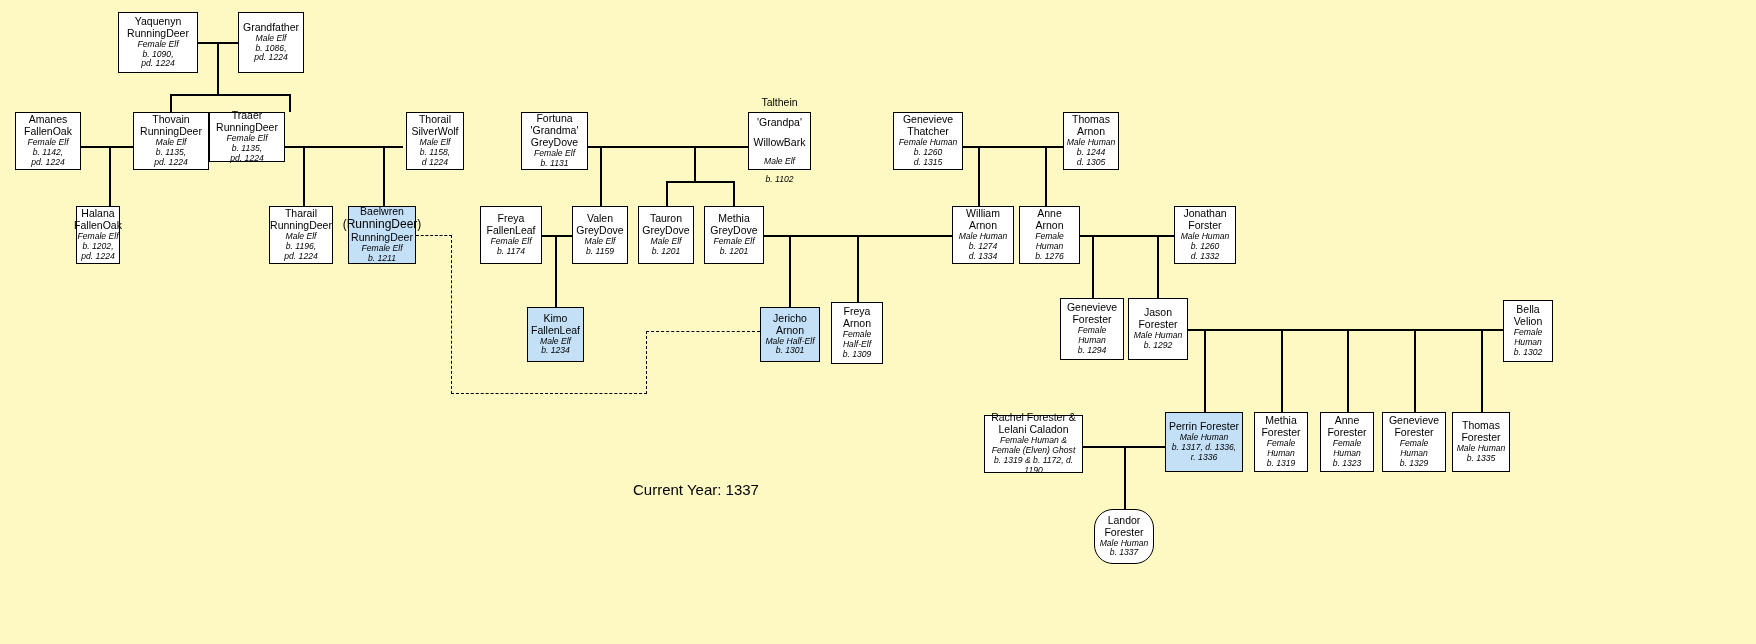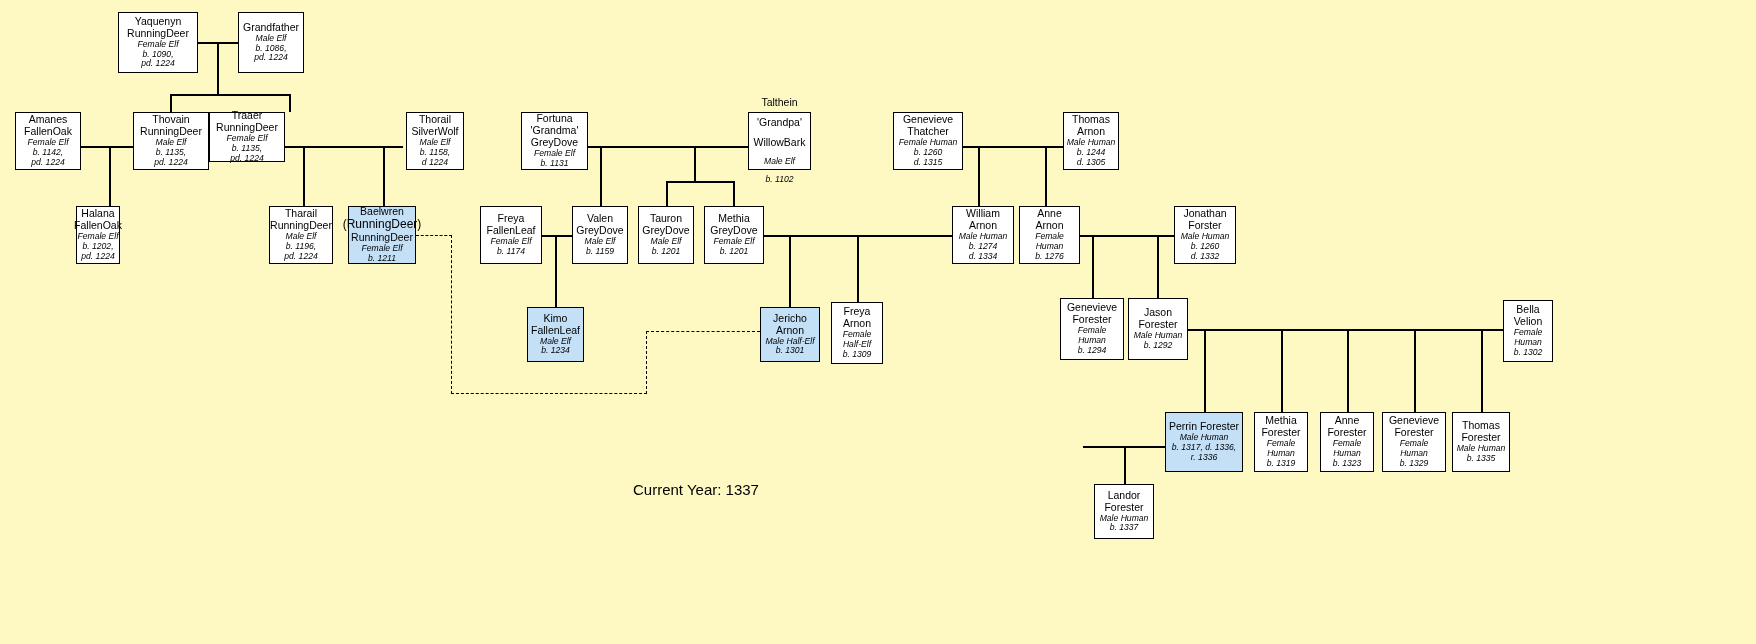--- a/index.html
+++ b/index.html
@@ -274,20 +274,27 @@
   </div>
 
   <div class="node" style="left:1503px;top:300px;width:50px;height:62px;">
     <div class="nm">Bella</div>
     <div class="nm">Velion</div>
     <div class="dt">Female</div>
     <div class="dt">Human</div>
     <div class="dt">b. 1302</div>
   </div>
 
+  <div class="node" style="left:984px;top:415px;width:99px;height:58px;">
+    <div class="nm">Rachel Forester &amp;</div>
+    <div class="nm">Lelani Caladon</div>
+    <div class="dt">Female Human &amp;</div>
+    <div class="dt">Female (Elven) Ghost</div>
+    <div class="dt">b. 1319 &amp; b. 1172, d. 1190</div>
+  </div>
 
   <div class="node hl" style="left:1165px;top:412px;width:78px;height:60px;">
     <div class="nm">Perrin Forester</div>
     <div class="dt">Male Human</div>
     <div class="dt">b. 1317, d. 1336,</div>
     <div class="dt">r. 1336</div>
   </div>
 
   <div class="node" style="left:1254px;top:412px;width:54px;height:60px;">
     <div class="nm">Methia</div>
@@ -313,21 +320,21 @@
     <div class="dt">b. 1329</div>
   </div>
 
   <div class="node" style="left:1452px;top:412px;width:58px;height:60px;">
     <div class="nm">Thomas</div>
     <div class="nm">Forester</div>
     <div class="dt">Male Human</div>
     <div class="dt">b. 1335</div>
   </div>
 
-  <div class="node" style="left:1094px;top:484px;width:60px;height:55px;">
+  <div class="node" style="left:1094px;top:509px;width:60px;height:55px;border-radius:19px;">
     <div class="nm">Landor</div>
     <div class="nm">Forester</div>
     <div class="dt">Male Human</div>
     <div class="dt">b. 1337</div>
   </div>
 
   <div id="year" style="left:633px;top:481px;text-align:center;">Current Year: 1337</div>
 
 </div>
 

